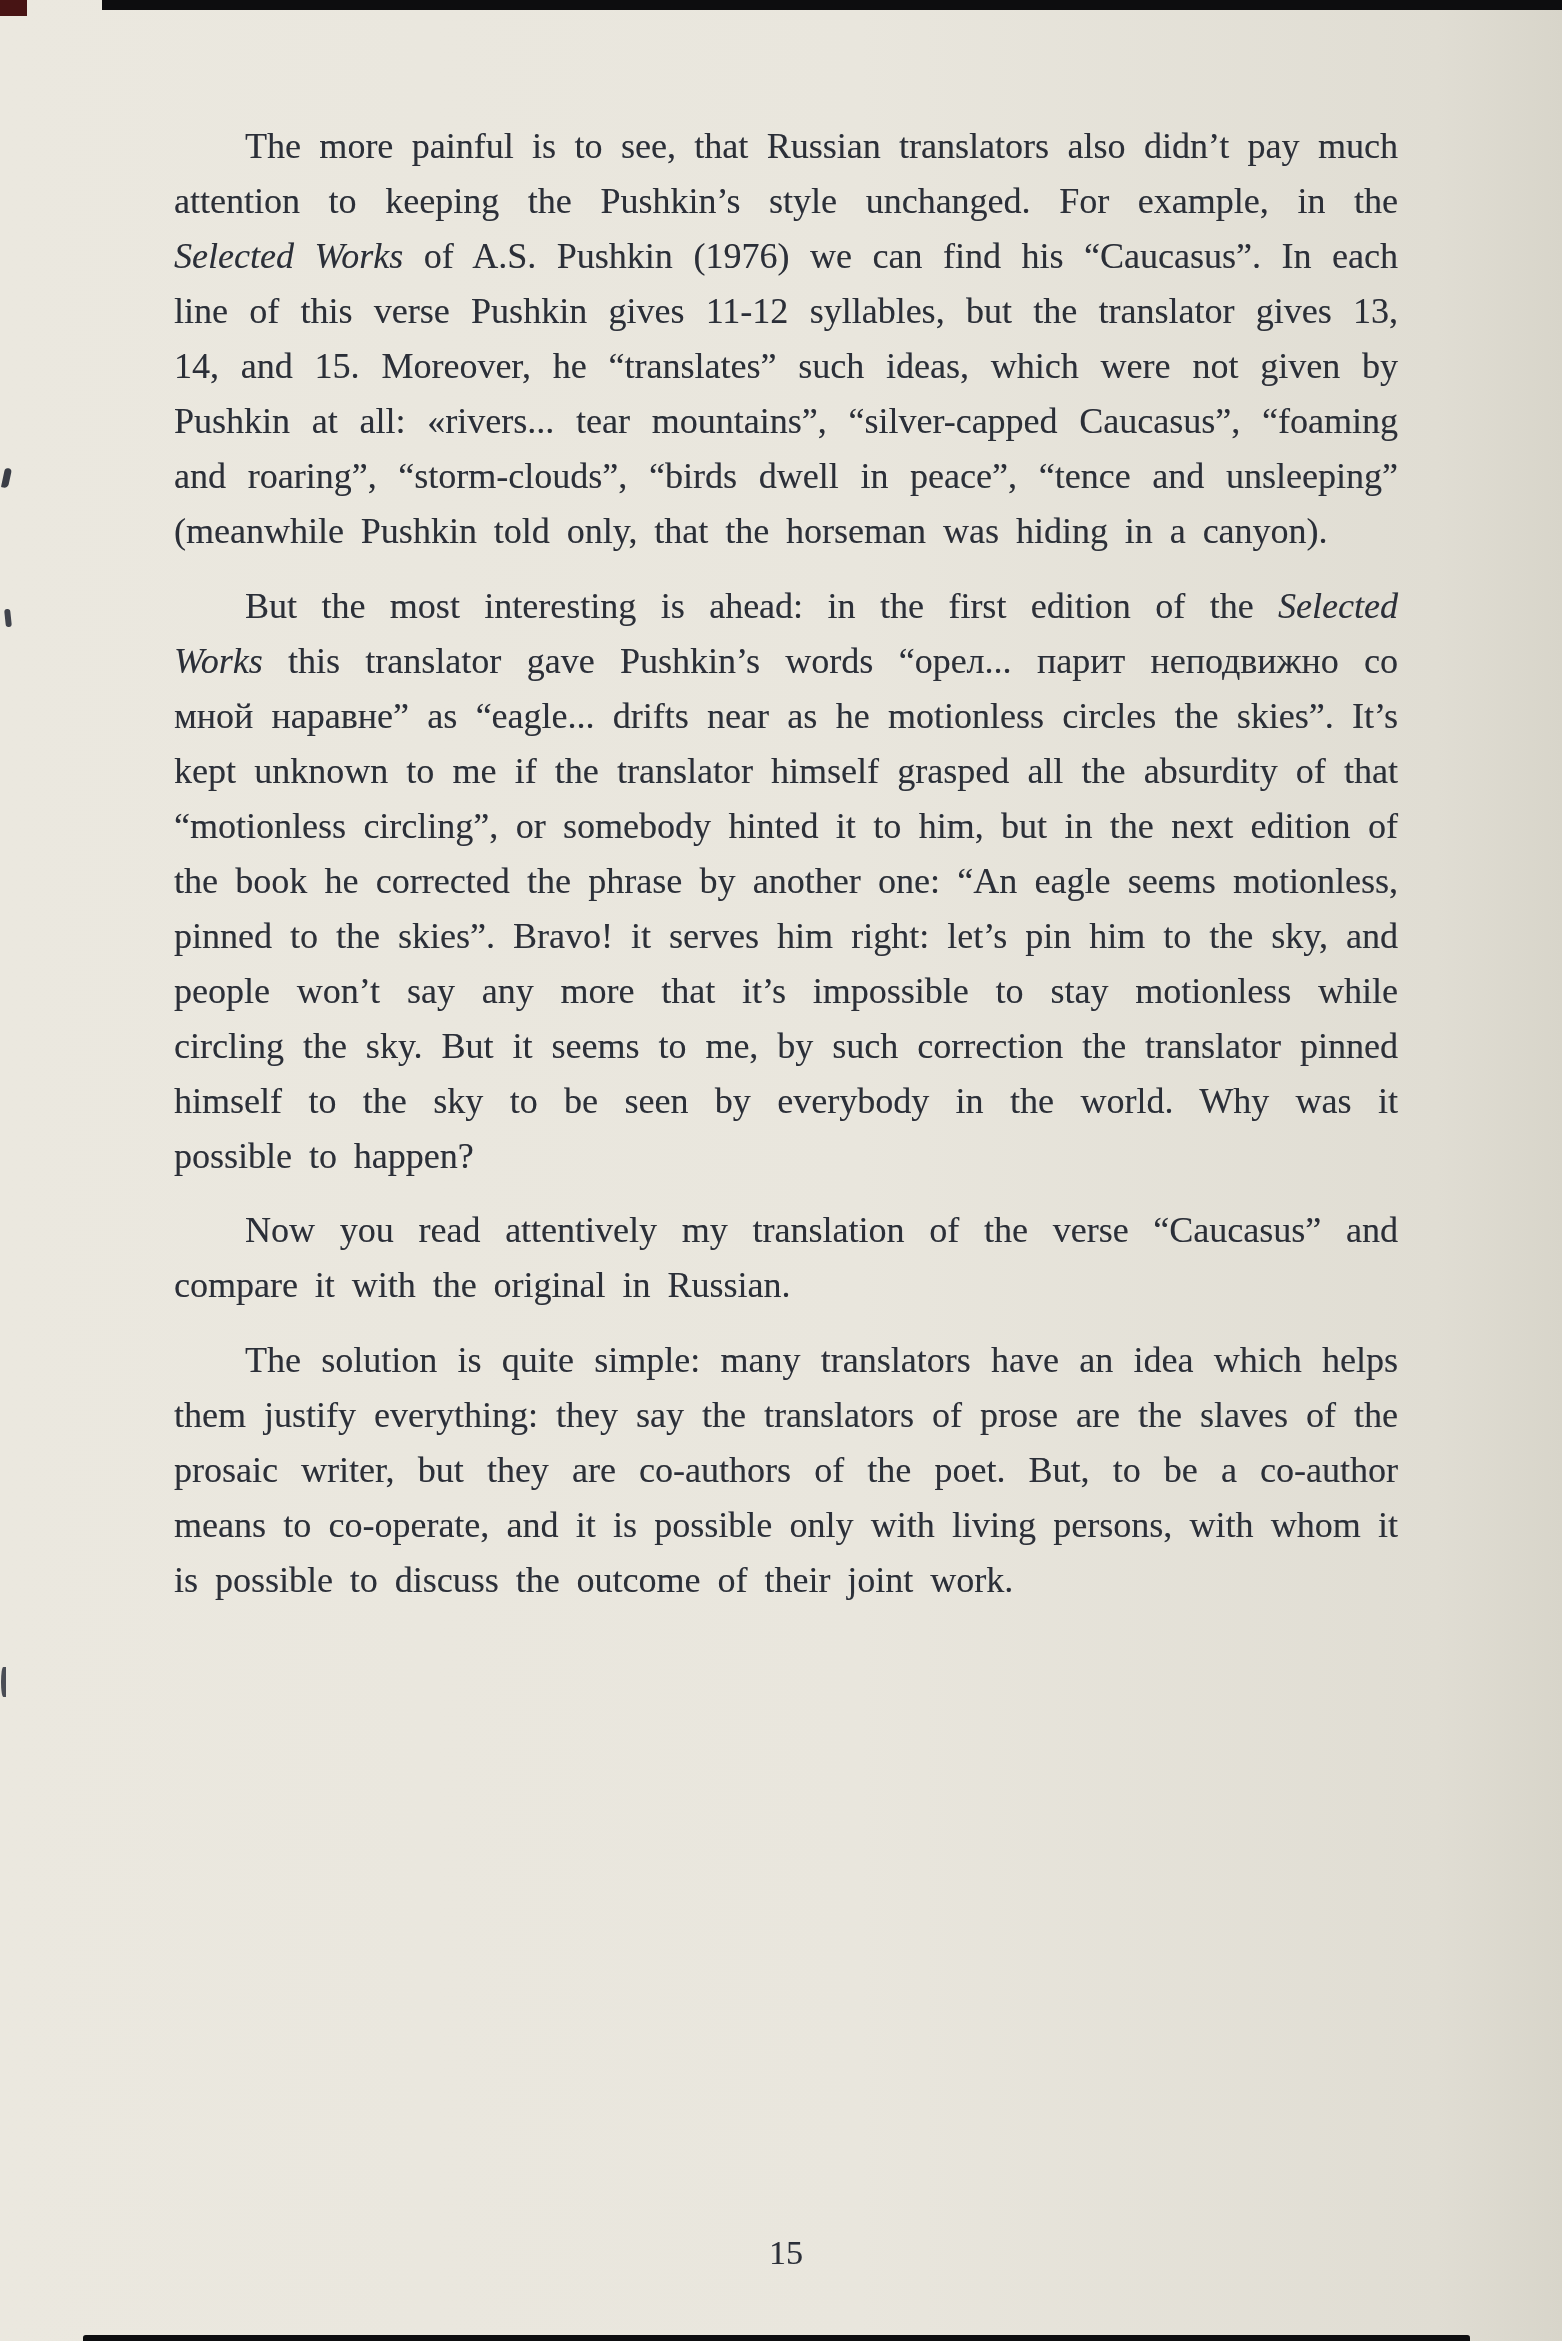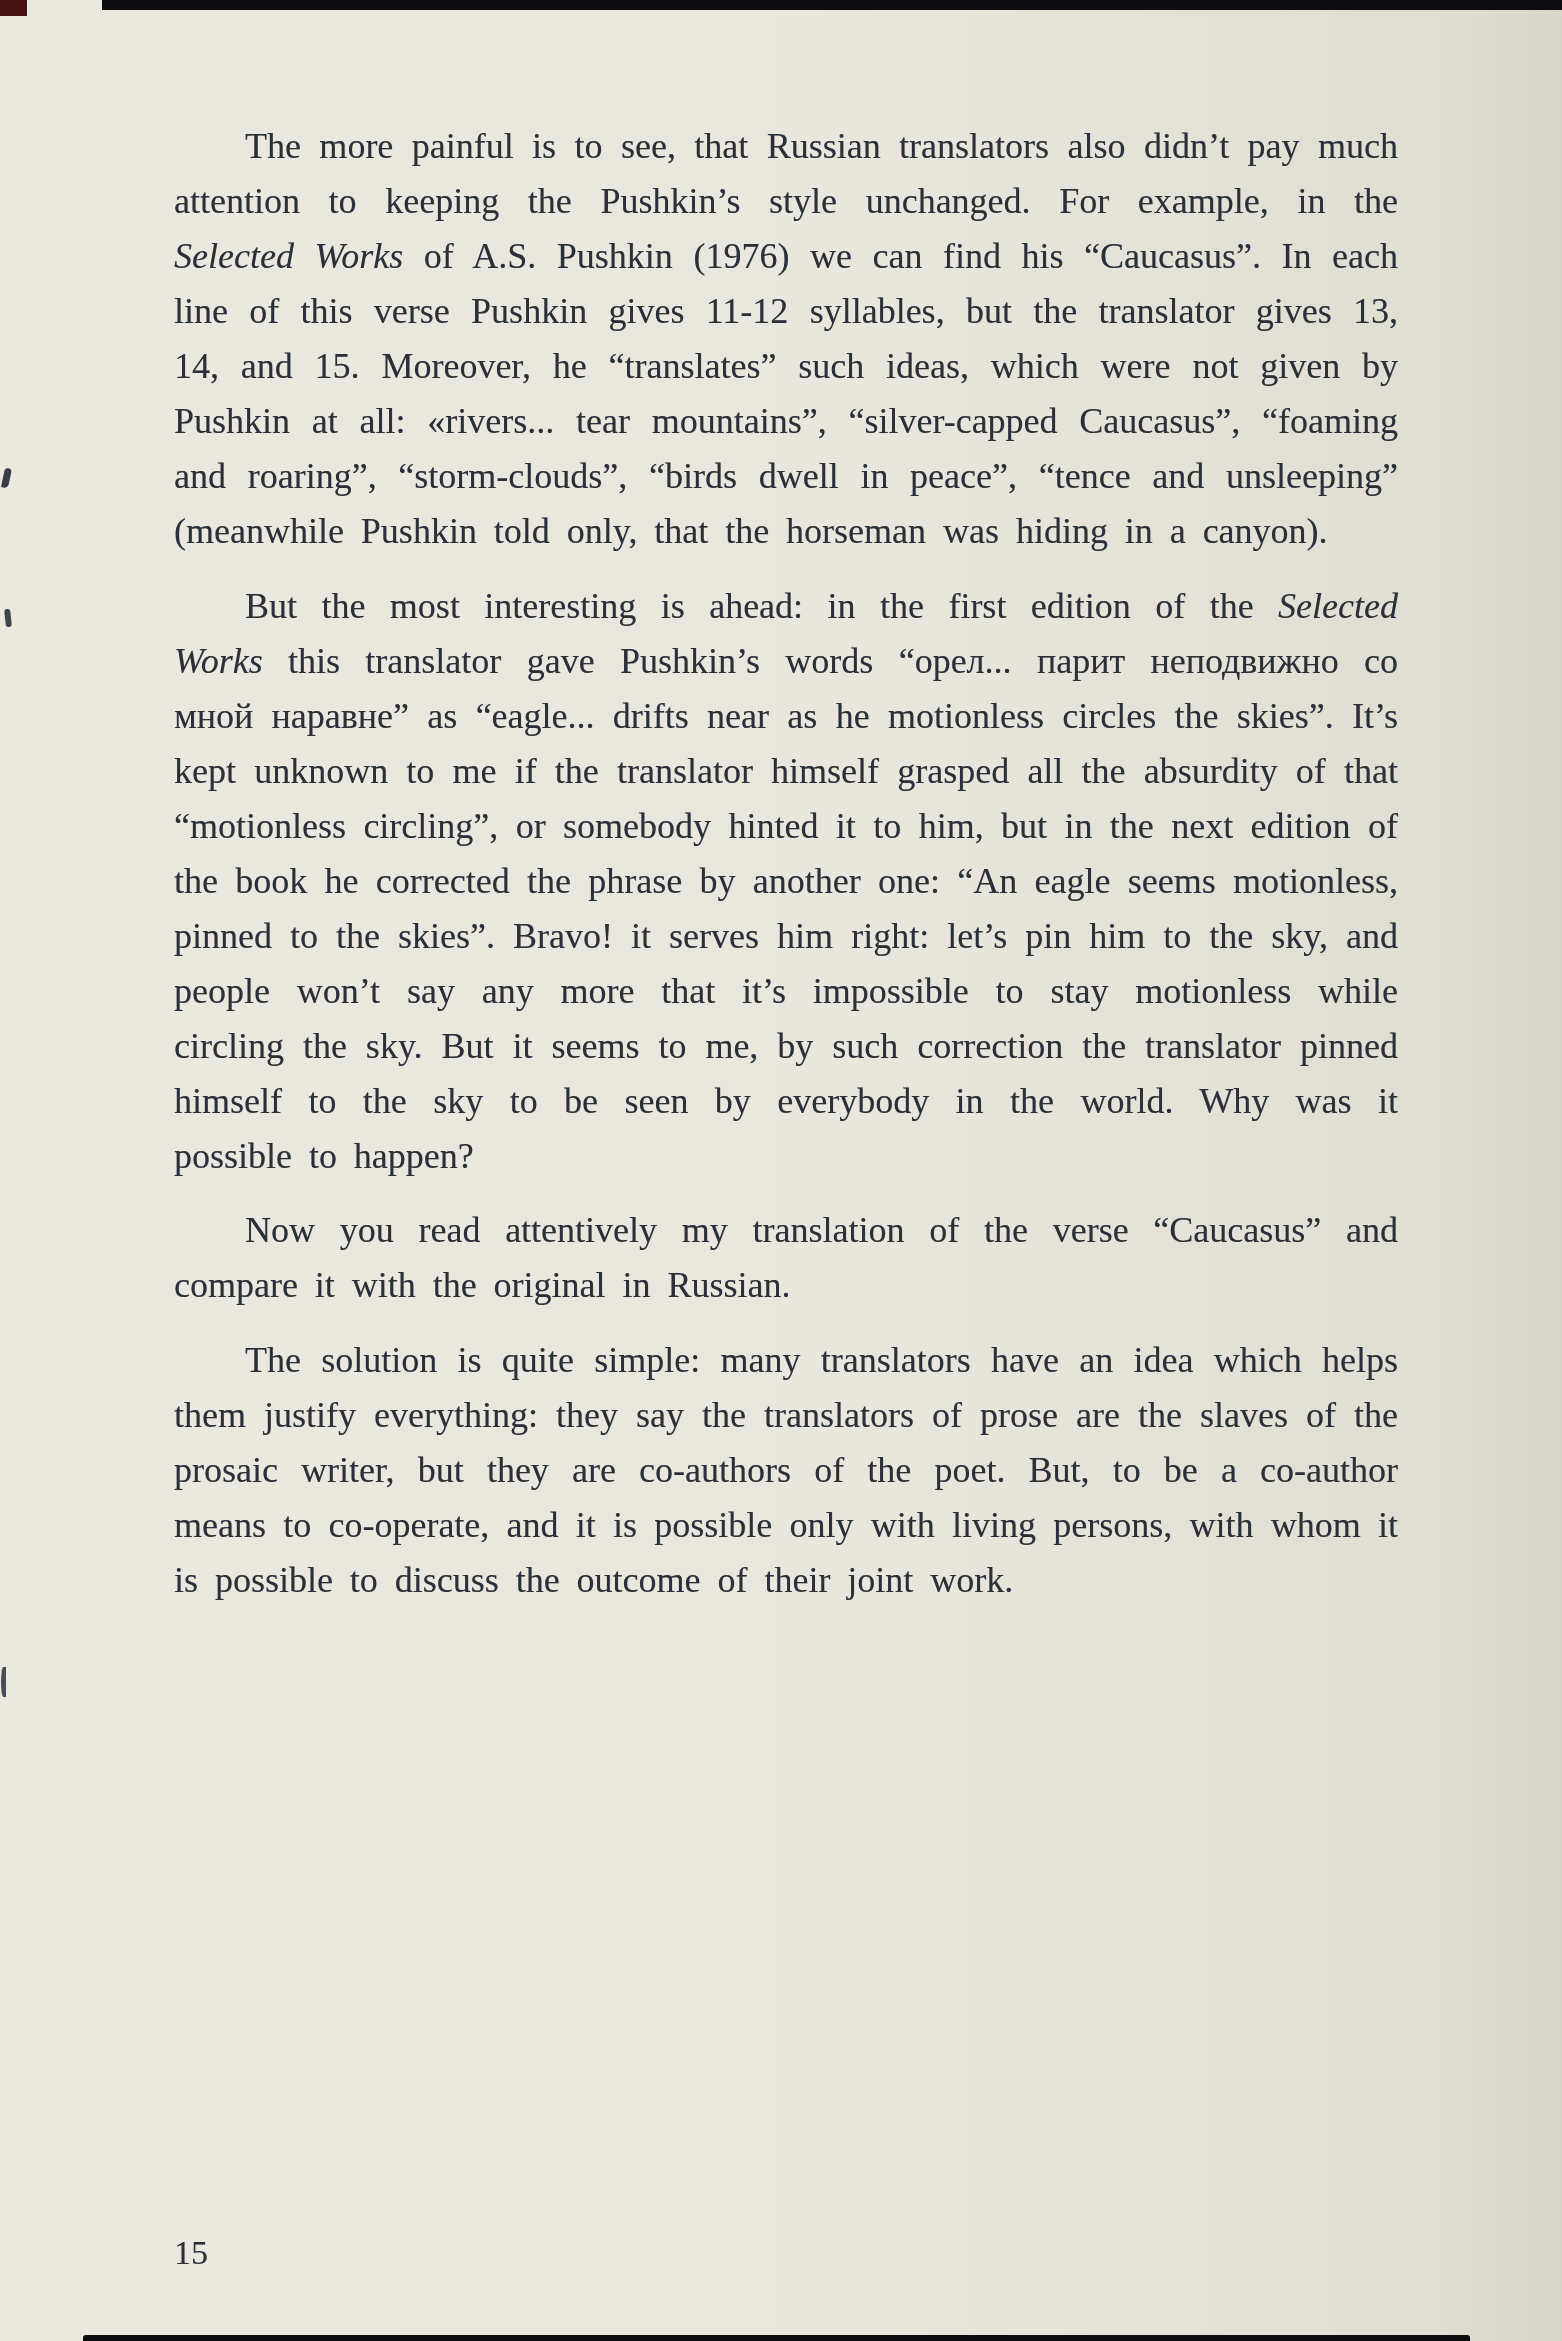--- a/index.html
+++ b/index.html
@@ -31,20 +31,21 @@
     word-spacing: 0.22em;
     text-shadow: 0.2px 0.2px 0.3px rgba(38, 42, 54, 0.35);
   }
   .text-block em {
   }
   .page-number {
     position: absolute;
     left: 174px;
     right: 165px;
     top: 2234px;
+    text-align: center;
     font-size: 34px;
     text-shadow: 0.2px 0.2px 0.3px rgba(38, 42, 54, 0.35);
   }
   
   .bar-top {
     position: absolute;
     top: 0;
     left: 102px;
     right: 0;
     height: 10.3px;

